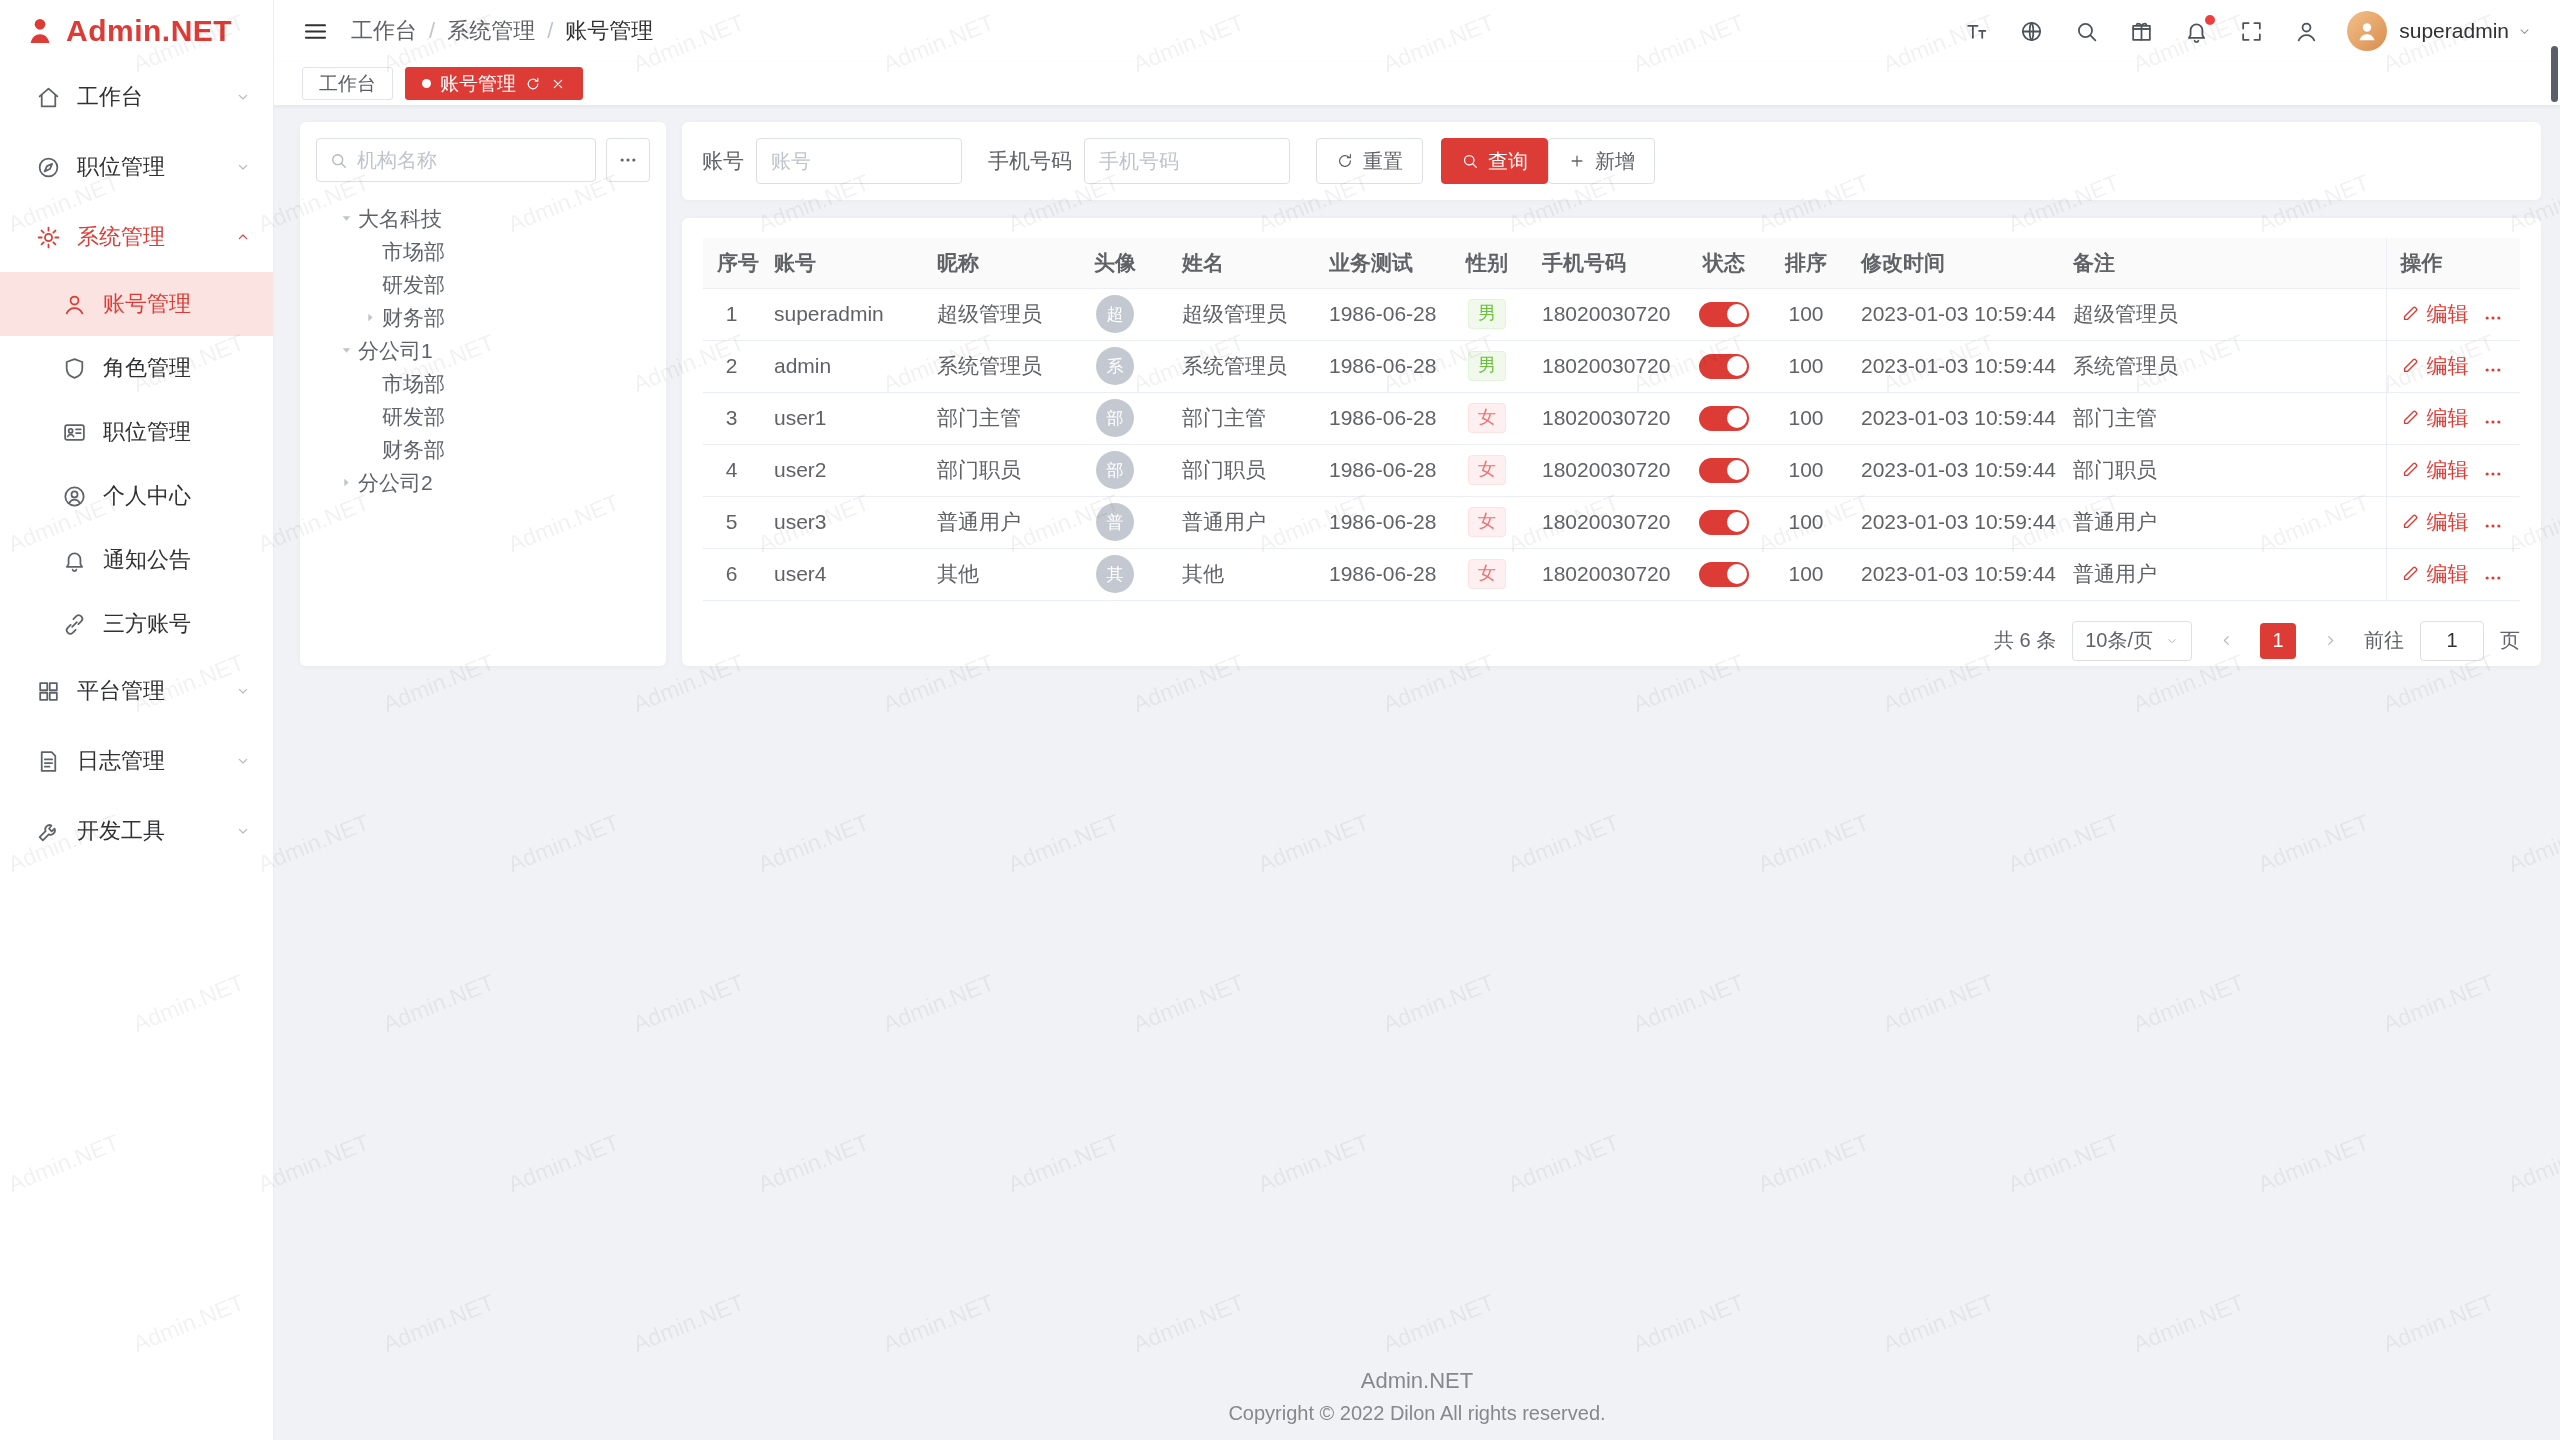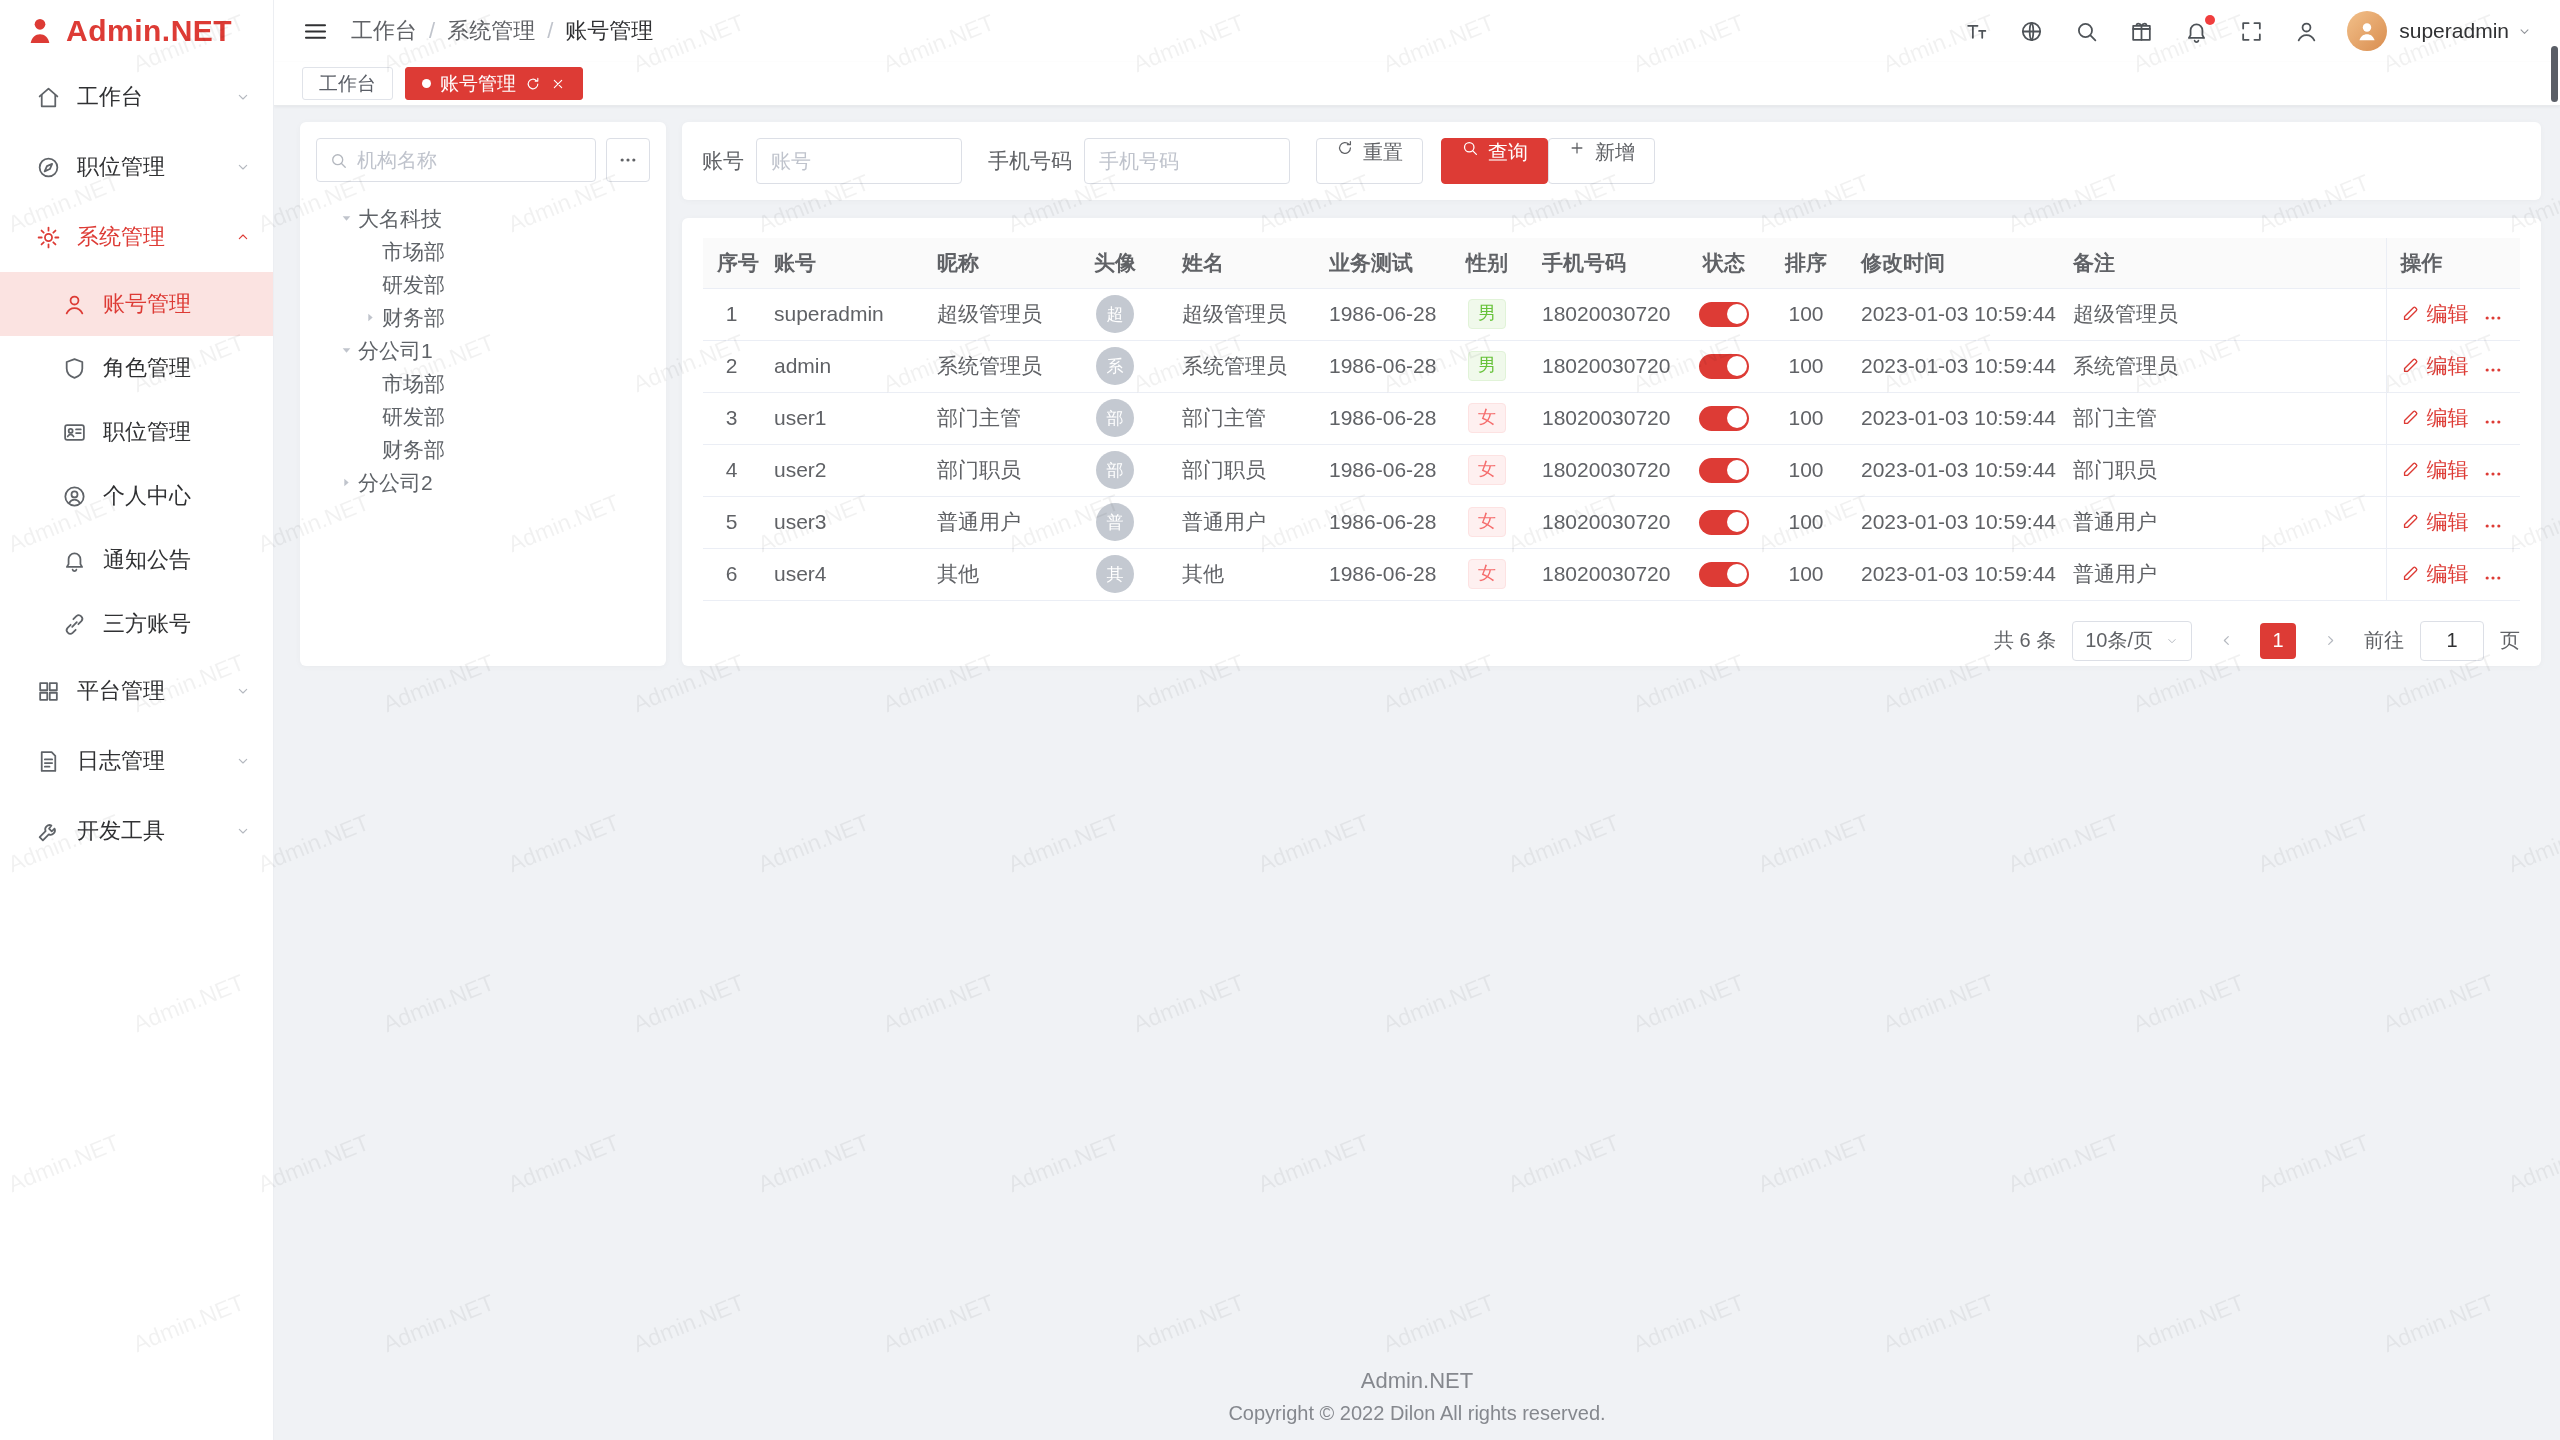--- a/index.html
+++ b/index.html
@@ -72,21 +72,21 @@
   .tree{margin-top:20px}
   .tree-row{display:flex;align-items:center;height:33px;font-size:21px;color:#5f6368;cursor:pointer}
   .tree-caret{width:24px;display:inline-flex;justify-content:center;font-size:13px;color:#c0c4cc}
 
   .right-col{flex:1;display:flex;flex-direction:column;gap:18px}
   .filter-card{height:78px;display:flex;align-items:center;padding:0 20px}
   .filter-label{font-size:21px;color:#606266;margin-right:12px}
   .filter-input{width:206px;height:46px;border:1px solid #dcdfe6;border-radius:4px;padding:0 14px;font-size:20px;outline:none;font-family:inherit;color:#303133}
   .filter-input::placeholder{color:#bfc3cc}
   .ml{margin-left:26px}
-  .btn{height:46px;border-radius:4px;display:inline-flex;align-items:flex-start;gap:9px;padding:0 19px;font-size:20px;cursor:pointer;border:1px solid #dcdfe6;background:#fff;color:#606266;font-family:inherit}
+  .btn{height:46px;border-radius:4px;display:inline-flex;align-items:center;gap:9px;padding:0 19px;font-size:20px;cursor:pointer;border:1px solid #dcdfe6;background:#fff;color:#606266;font-family:inherit}
   .btn .ic{font-size:18px}
   .btn.primary{background:var(--accent);border-color:var(--accent);color:#fff;margin-left:18px}
   .btn.reset{margin-left:26px}
   .btn.add{}
 
   .table-card{flex:none;height:448px;padding:20px 21px}
   table{width:100%;border-collapse:collapse;table-layout:fixed}
   th{background:#fafafa;height:50px;font-size:21px;color:#606266;font-weight:bold;text-align:left;padding:0 14px;border-bottom:1px solid #ebeef5;white-space:nowrap;overflow:hidden}
   td{height:52px;font-size:21px;color:#606266;padding:0 14px;border-bottom:1px solid #ebeef5;white-space:nowrap;overflow:hidden}
   th.c,td.c{text-align:center}

